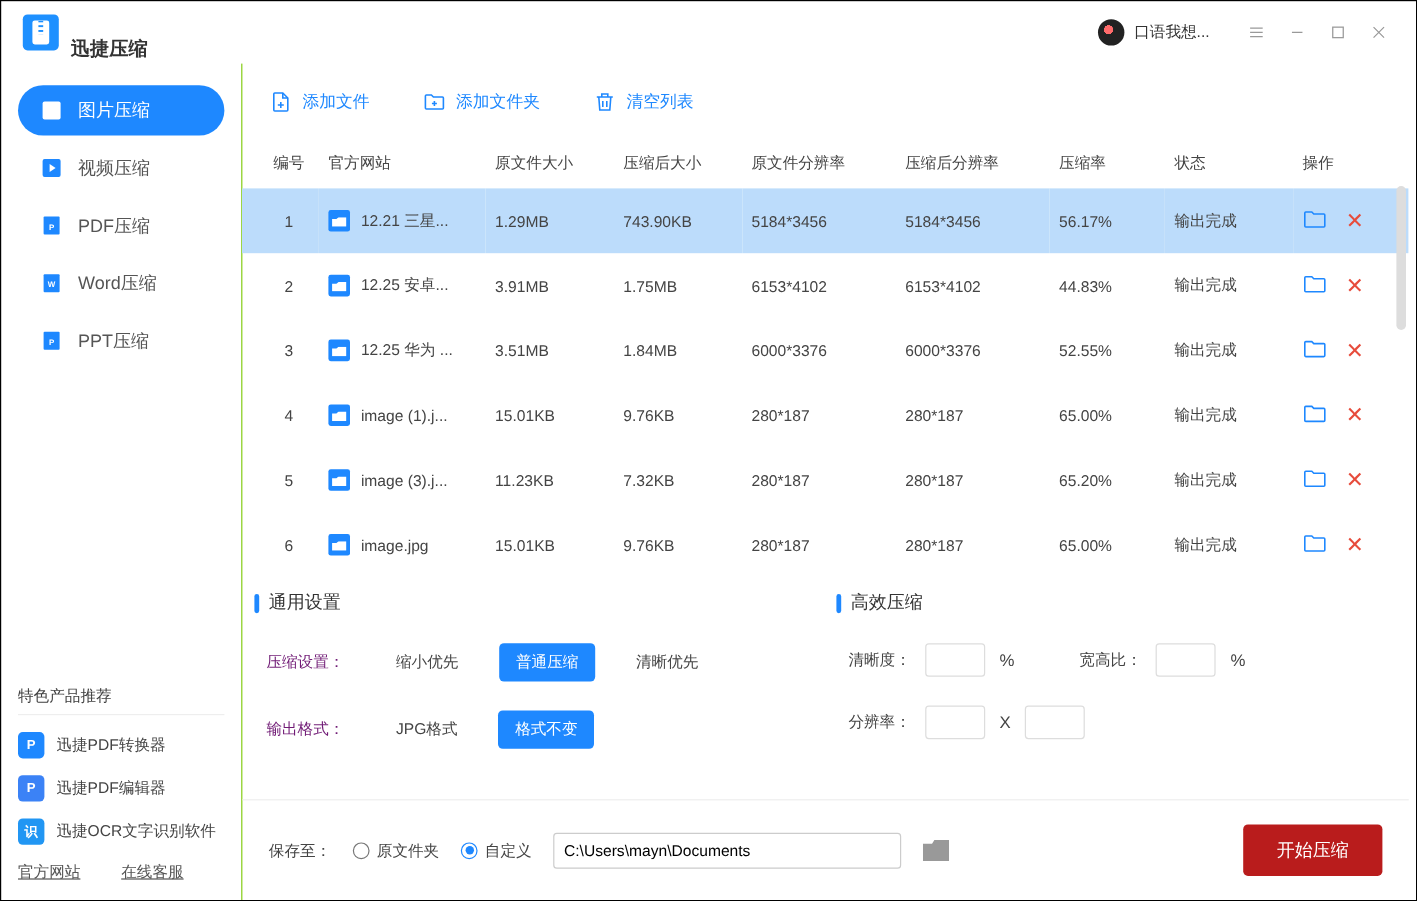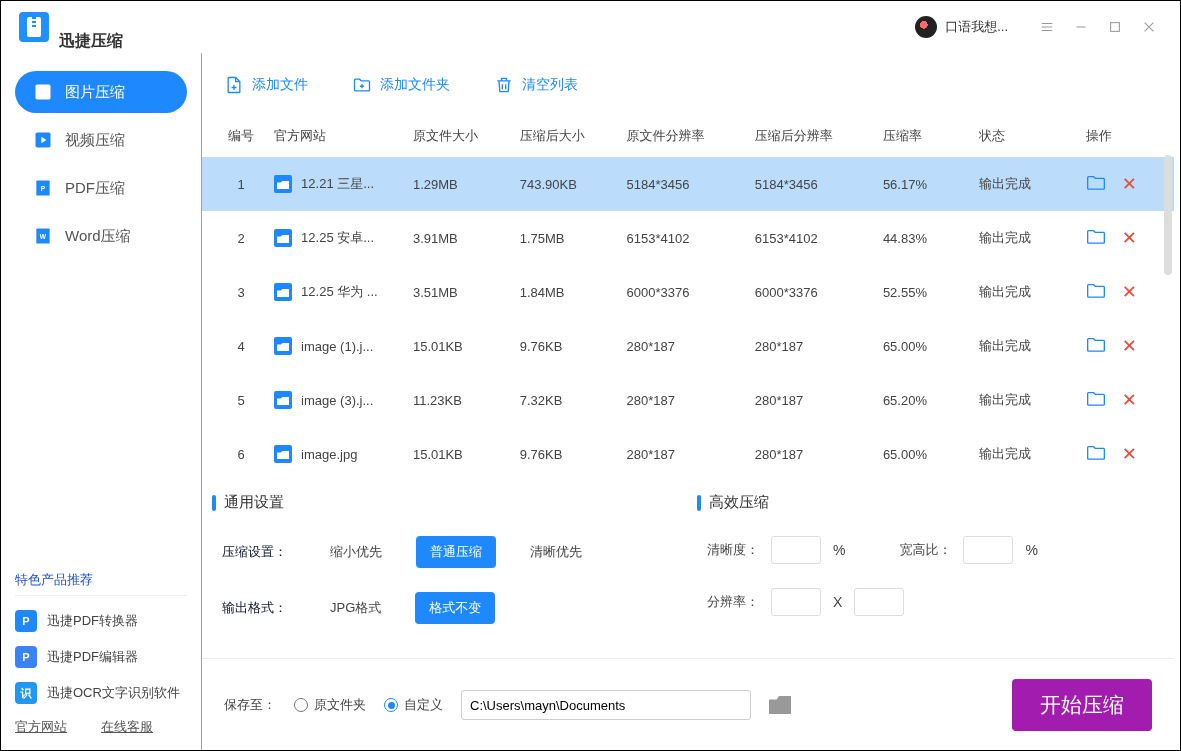--- a/index.html
+++ b/index.html
@@ -18,21 +18,21 @@
 .workspace { display: flex; height: calc(100% - 52px); }
 .sidebar { width: 200px; padding: 18px 14px 14px; display: flex; flex-direction: column; }
 .nav-item { display: flex; align-items: center; gap: 12px; padding: 0 18px; height: 42px; border-radius: 21px; color: #555; font-size: 15px; cursor: pointer; margin-bottom: 6px; }
 .nav-item.active { background: #1e88ff; color: #fff; }
 .nav-icon { width: 20px; height: 20px; display: flex; align-items: center; justify-content: center; }
 .nav-icon svg { width: 20px; height: 20px; }
 .nav-item.active .nav-icon svg { fill: #fff; }
 .nav-item:not(.active) .nav-icon svg { fill: #1e88ff; }
 
 .sidebar-bottom { margin-top: auto; }
-.rec-title { font-size: 13px; color: #1d4ed8; margin-bottom: 14px; border-bottom: 1px solid #eee; padding-bottom: 6px; }
+.rec-title { font-size: 13px; color: #404040; margin-bottom: 14px; border-bottom: 1px solid #eee; padding-bottom: 6px; }
 .rec-item { display: flex; align-items: center; gap: 10px; font-size: 13px; color: #444; margin-bottom: 14px; cursor: pointer; }
 .rec-icon { width: 22px; height: 22px; border-radius: 4px; display: flex; align-items: center; justify-content: center; font-size: 11px; font-weight: bold; color: #fff; }
 .links-row { display: flex; gap: 34px; font-size: 13px; color: #555; margin-top: 12px; text-align: right; }
 .links-row span { text-decoration: underline; cursor: pointer; }
 
 .main { flex: 1; display: flex; flex-direction: column; border-left: 1px solid #84cc16; padding-right: 6px; }
 .toolbar { display: flex; align-items: center; gap: 44px; padding: 22px 22px 20px; }
 .tool-btn { display: flex; align-items: center; gap: 8px; color: #1e88ff; font-size: 14px; cursor: pointer; }
 .tool-btn svg { width: 20px; height: 20px; fill: none; stroke: #1e88ff; stroke-width: 1.6; }
 
@@ -48,35 +48,35 @@
 .op-cell { display: flex; gap: 16px; align-items: center; }
 .op-folder svg { width: 20px; height: 17px; fill: none; stroke: #1e88ff; stroke-width: 1.6; }
 .op-del { color: #e74c3c; font-size: 18px; cursor: pointer; }
 .scroll-ind { position: absolute; right: 2px; top: 40px; width: 8px; height: 120px; background: #ddd; border-radius: 4px; }
 
 .settings { display: flex; padding: 16px 10px 10px; gap: 18px; }
 .set-col { flex: 1; }
 .set-title { display: flex; align-items: center; gap: 8px; font-size: 15px; color: #333; margin-bottom: 24px; }
 .set-title::before { content: ""; width: 4px; height: 16px; background: #1e88ff; border-radius: 2px; }
 .set-row { display: flex; align-items: center; gap: 20px; font-size: 13px; color: #444; margin-bottom: 24px; padding-left: 10px; }
-.set-lbl { color: #0f172a; width: 74px; }
+.set-lbl { color: #701a75; width: 74px; }
 .opt-btn { padding: 7px 14px; border-radius: 4px; cursor: pointer; }
 .opt-btn.active { background: #1e88ff; color: #fff; }
 .mini-input { width: 50px; height: 28px; border: 1px solid #ddd; border-radius: 3px; text-align: center; }
 .unit { color: #444; font-size: 14px; }
 .set-right .set-row { gap: 12px; }
 
 .footer { margin-top: auto; border-top: 1px solid #eee; padding: 20px 22px; display: flex; align-items: center; gap: 18px; font-size: 13px; color: #444; }
 .radio { display: inline-flex; align-items: center; gap: 6px; cursor: pointer; }
 .radio-dot { width: 14px; height: 14px; border: 1.5px solid #777; border-radius: 50%; display: inline-flex; align-items: center; justify-content: center; }
 .radio.checked .radio-dot { border-color: #1e88ff; }
 .radio.checked .radio-dot::after { content: ""; width: 7px; height: 7px; background: #1e88ff; border-radius: 50%; }
 .path-input { flex: 0 0 290px; height: 30px; border: 1px solid #ccc; border-radius: 3px; padding: 0 8px; font-size: 13px; }
 .browse-ic { width: 22px; height: 18px; background: #999; clip-path: polygon(0 20%, 35% 20%, 45% 0, 100% 0, 100% 100%, 0 100%); cursor: pointer; }
-.start-btn { margin-left: auto; background: #a21caf; color: #fff; padding: 12px 28px; border-radius: 4px; font-size: 21px; cursor: pointer; border: none; }
+.start-btn { margin-left: auto; background: #b91c1c; color: #fff; padding: 12px 28px; border-radius: 4px; font-size: 15px; cursor: pointer; border: none; }
 
 .hdr-col-name{width:130px}.hdr-col-os{width:100px}.hdr-col-cs{width:100px}.hdr-col-or{width:120px}.hdr-col-cr{width:120px}.hdr-col-ra{width:90px}.hdr-col-st{width:100px}.hdr-col-op{text-align:center;width:90px}
 </style>
 </head>
 <body>
 
 <div class="titlebar">
   <div class="logo-box">
       <div class="logo-zip"></div>
     </div>
@@ -139,20 +139,29 @@
           <span>PDF压缩</span>
         </div>
         <div class="nav-item">
           <span class="nav-icon">
             <svg viewBox="0 0 24 24">
               <rect x="4" y="3" width="16" height="18" rx="1"></rect>
               <text x="12" y="16" font-size="8" fill="#fff" text-anchor="middle" font-weight="bold">W</text>
             </svg>
           </span>
           <span>Word压缩</span>
+        </div>
+        <div class="nav-item">
+          <span class="nav-icon">
+            <svg viewBox="0 0 24 24">
+              <rect x="4" y="3" width="16" height="18" rx="1"></rect>
+              <text x="12" y="16" font-size="8" fill="#fff" text-anchor="middle" font-weight="bold">P</text>
+            </svg>
+          </span>
+          <span>PPT压缩</span>
         </div>
       </div>
     <div class="sidebar-bottom">
       <div class="rec-title">特色产品推荐</div>
       <div id="rec-items">
           <div class="rec-item">
             <span class="rec-icon" style="background:#1e88ff">P</span>
             <span>迅捷PDF转换器</span>
           </div>
           <div class="rec-item">

